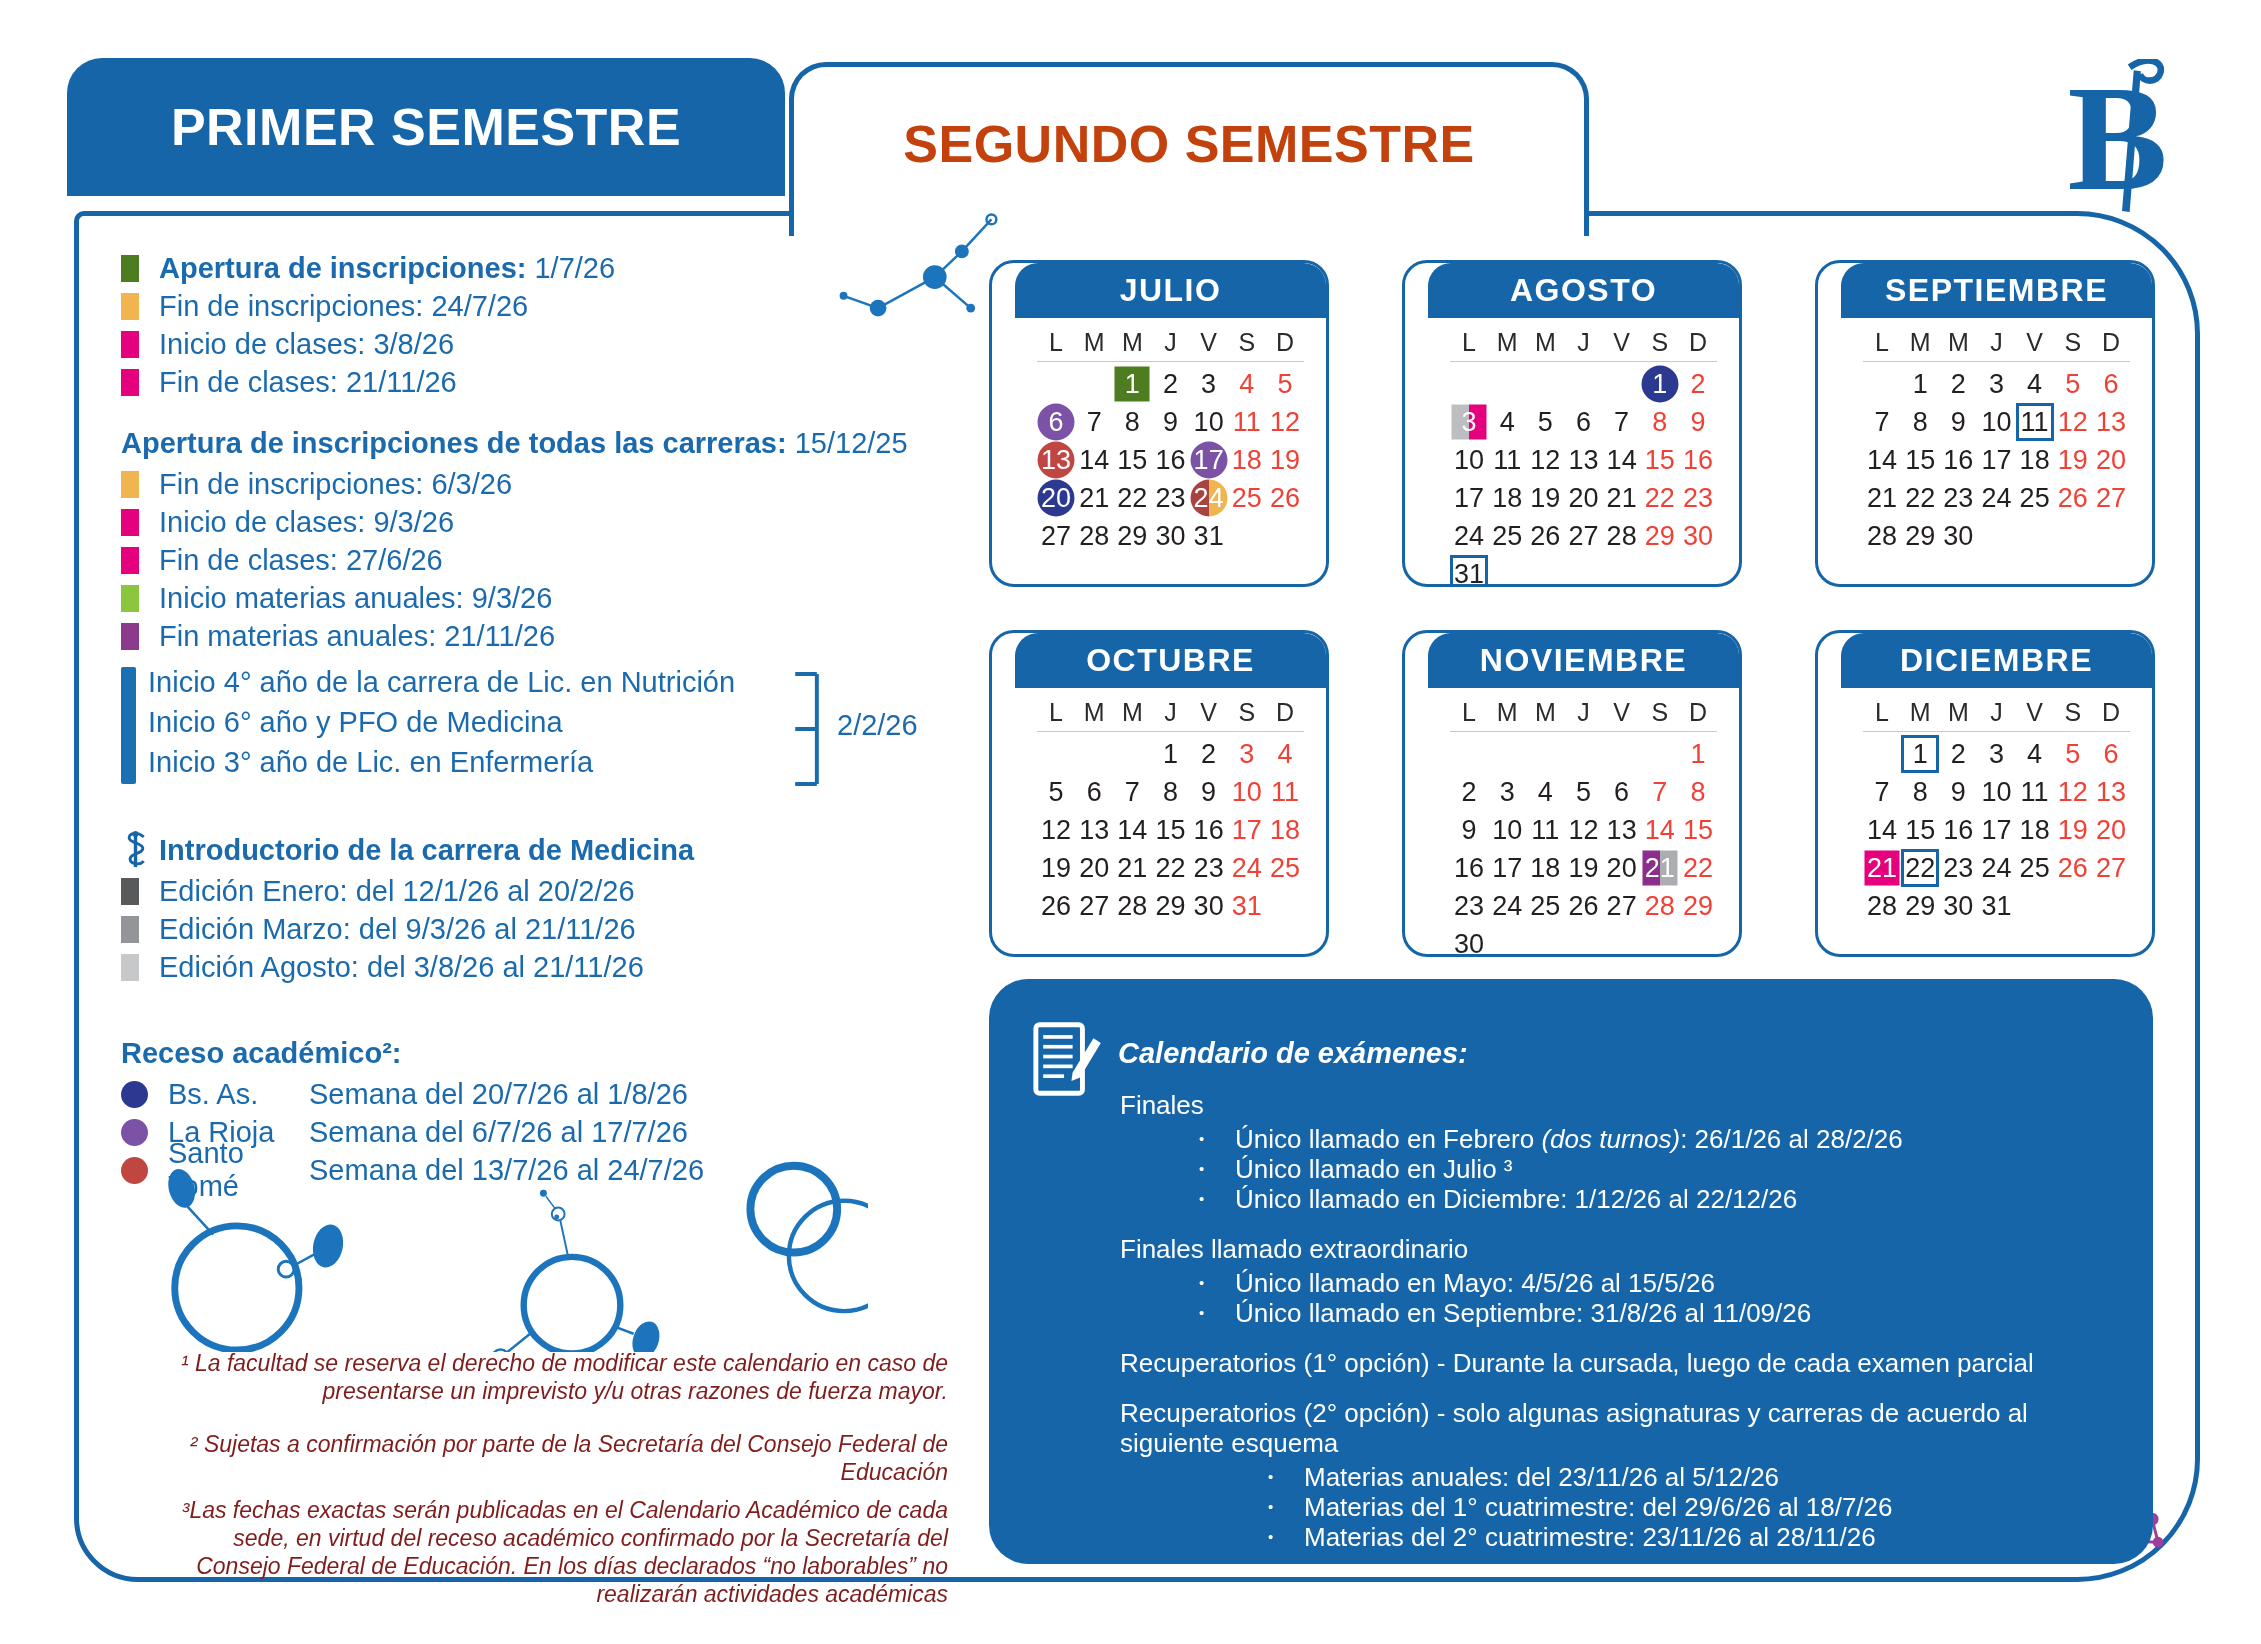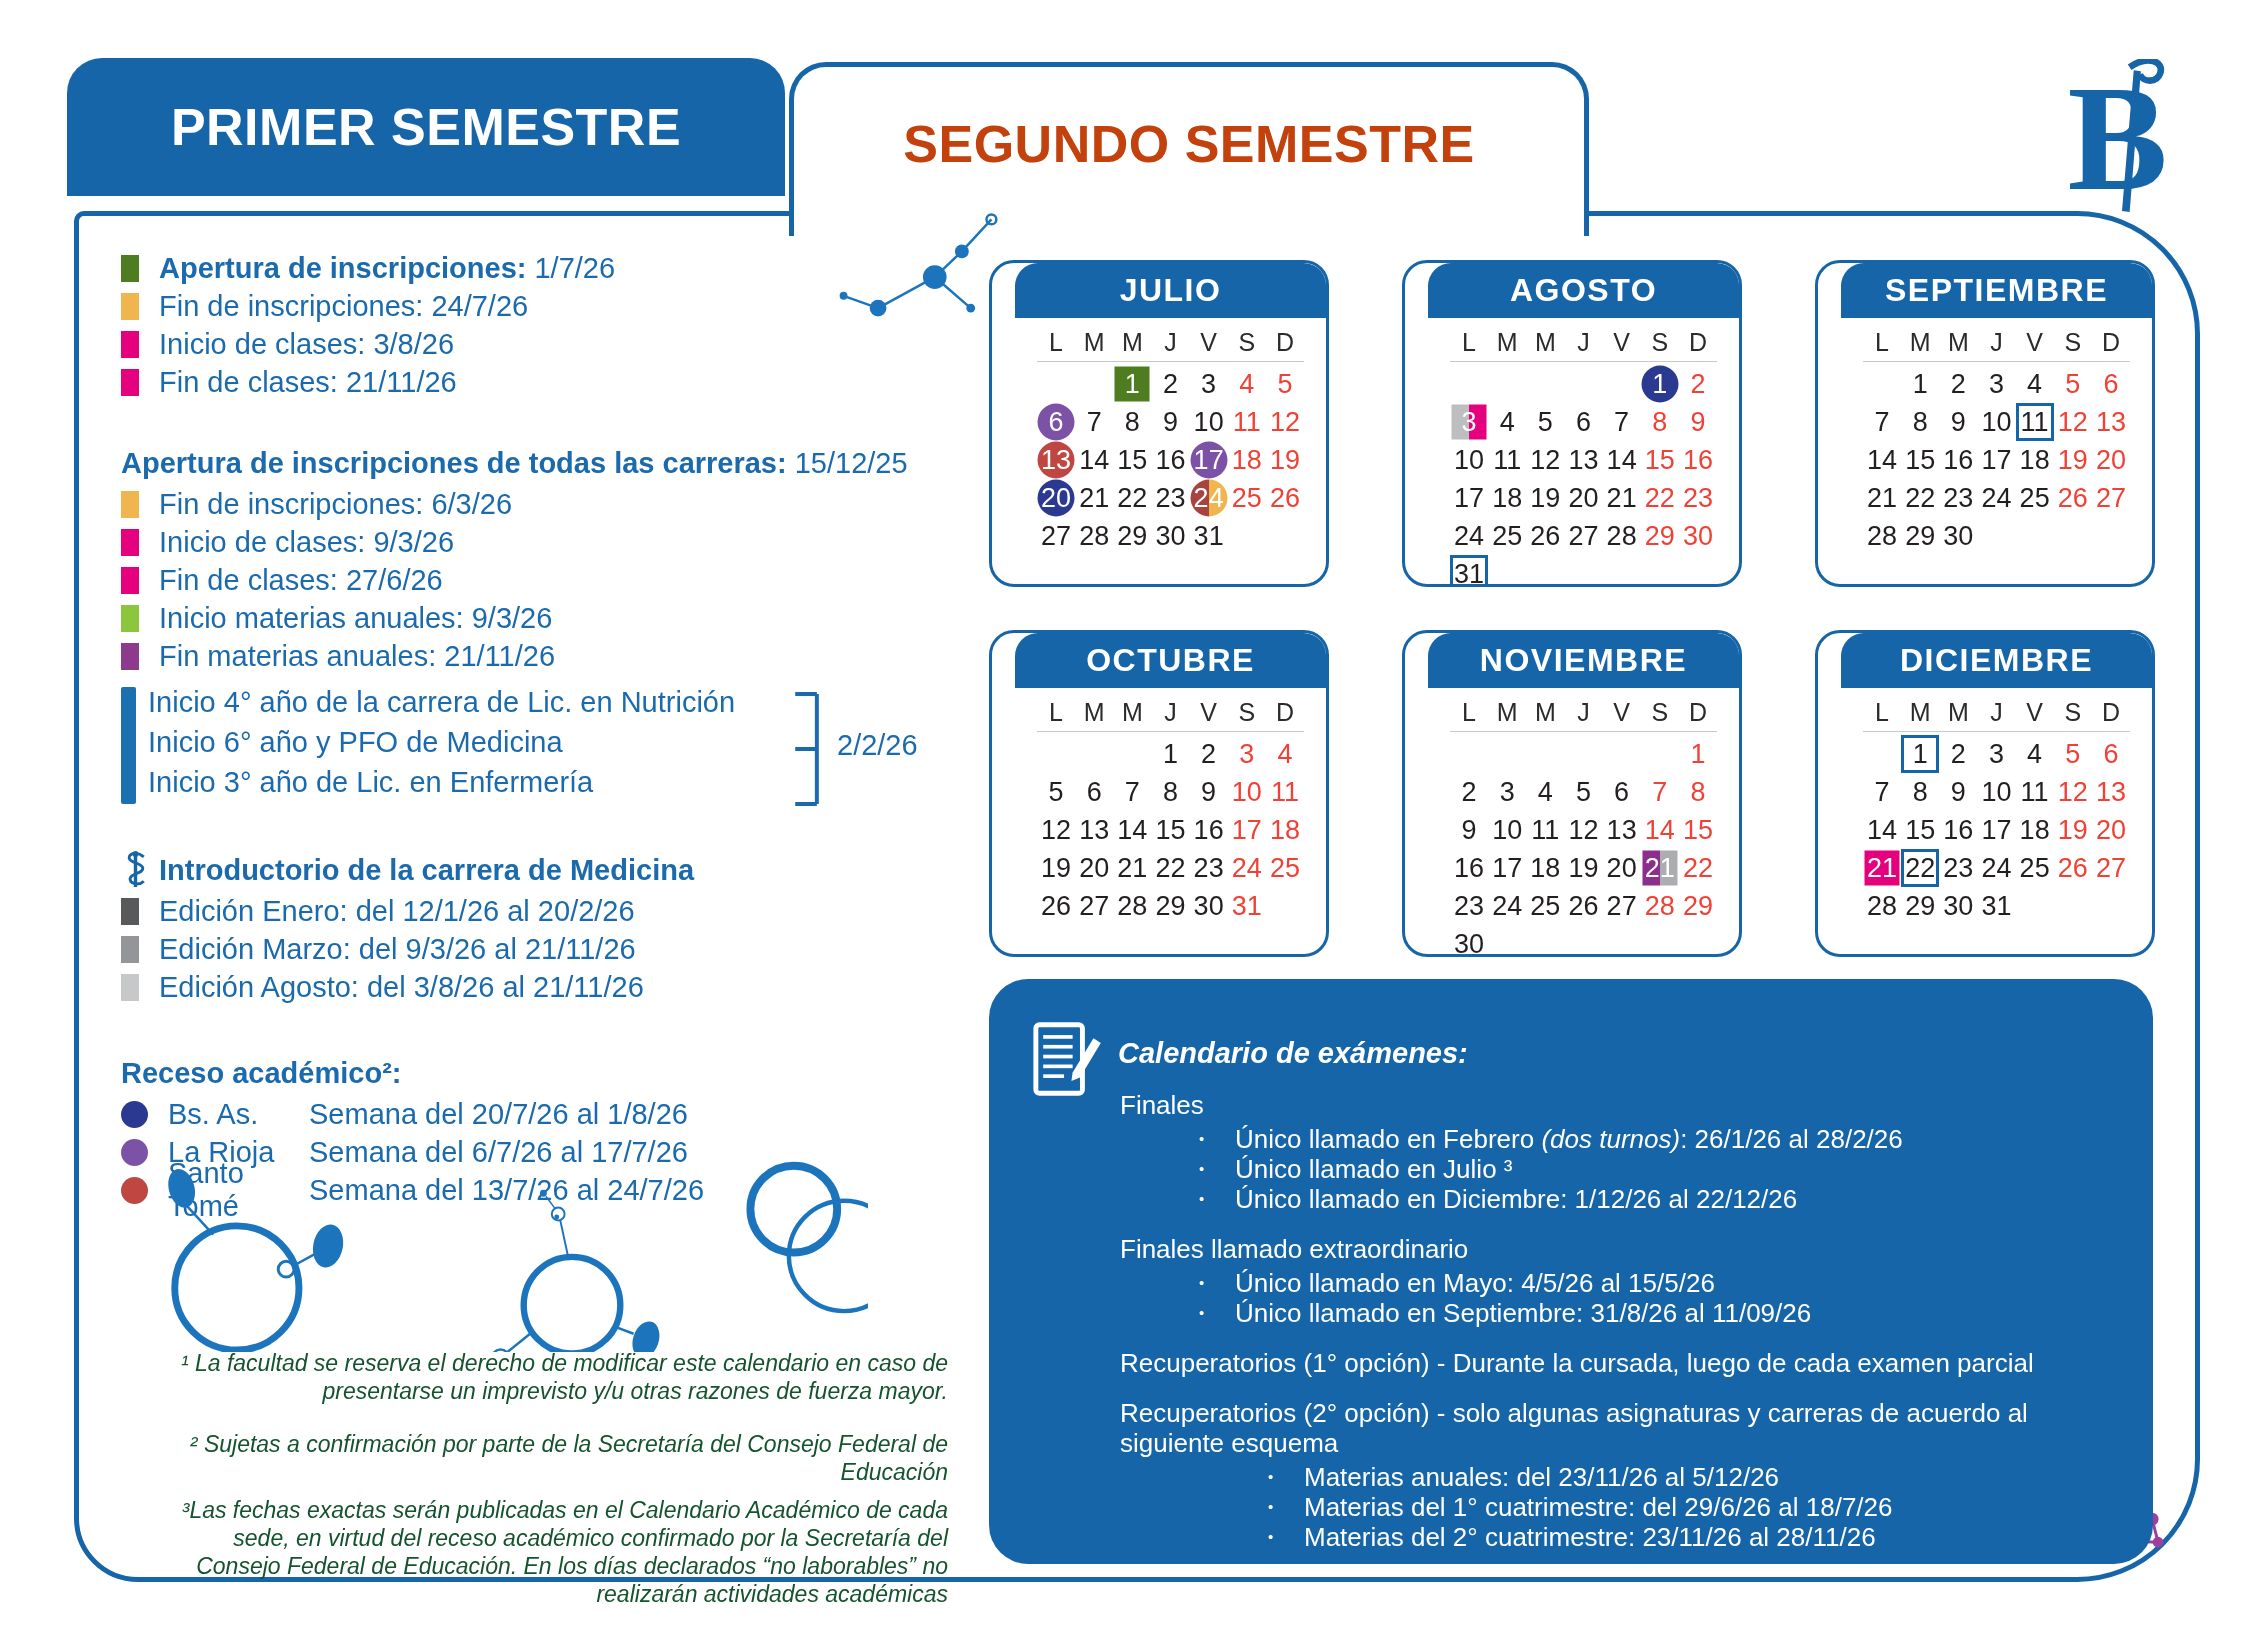--- a/index.html
+++ b/index.html
@@ -30,34 +30,34 @@
 
   
   .legend{position:absolute;left:121px;top:249px;width:878px;z-index:4;font-size:29px;}
   .legend .bold{font-weight:bold;}
   .legend-item{display:flex;align-items:center;height:38px;}
   .marker{flex:0 0 auto;margin-right:20px;display:inline-block;}
   .marker.square{width:18px;height:27px;}
   .marker.circle{width:27px;height:27px;border-radius:50%;}
   .iname{flex:0 0 141px;}
   .legend-header{min-height:44px;display:flex;align-items:center;}
-  .legend-group.g1{margin-top:40px;}
+  .legend-group.g1{margin-top:20px;}
   .legend-group.g2{margin-top:46px;}
   .legend-group.g3{margin-top:45px;}
   .caduceus{margin-right:9px;display:inline-flex;}
   .bracket-block{position:relative;margin-top:7px;padding-left:27px;}
   .bbar{position:absolute;left:0;top:5px;width:15px;height:117px;background:#1A70B0;border-radius:2px;}
   .bline{height:40px;display:flex;align-items:center;white-space:nowrap;}
   .bracket-svg{position:absolute;left:672px;top:9px;}
   .bdate{position:absolute;left:716px;top:47px;font-size:29px;}
 
   
   .footnotes{
     position:absolute;left:178px;top:1349px;width:770px;text-align:right;
-    font-style:italic;font-size:23px;line-height:28px;z-index:4;color:#14532d;
+    font-style:italic;font-size:23px;line-height:28px;z-index:4;color:#7f1d1d;
   }
   .footnotes p{margin:0;}
   .footnotes p.fn2{margin-top:25px;}
   .footnotes p.fn3{margin-top:10px;}
 
   
   .cal-grid{
     position:absolute;left:989px;top:260px;width:1167px;z-index:4;
     display:grid;grid-template-columns:repeat(3,340px);column-gap:73px;row-gap:43px;
   }

